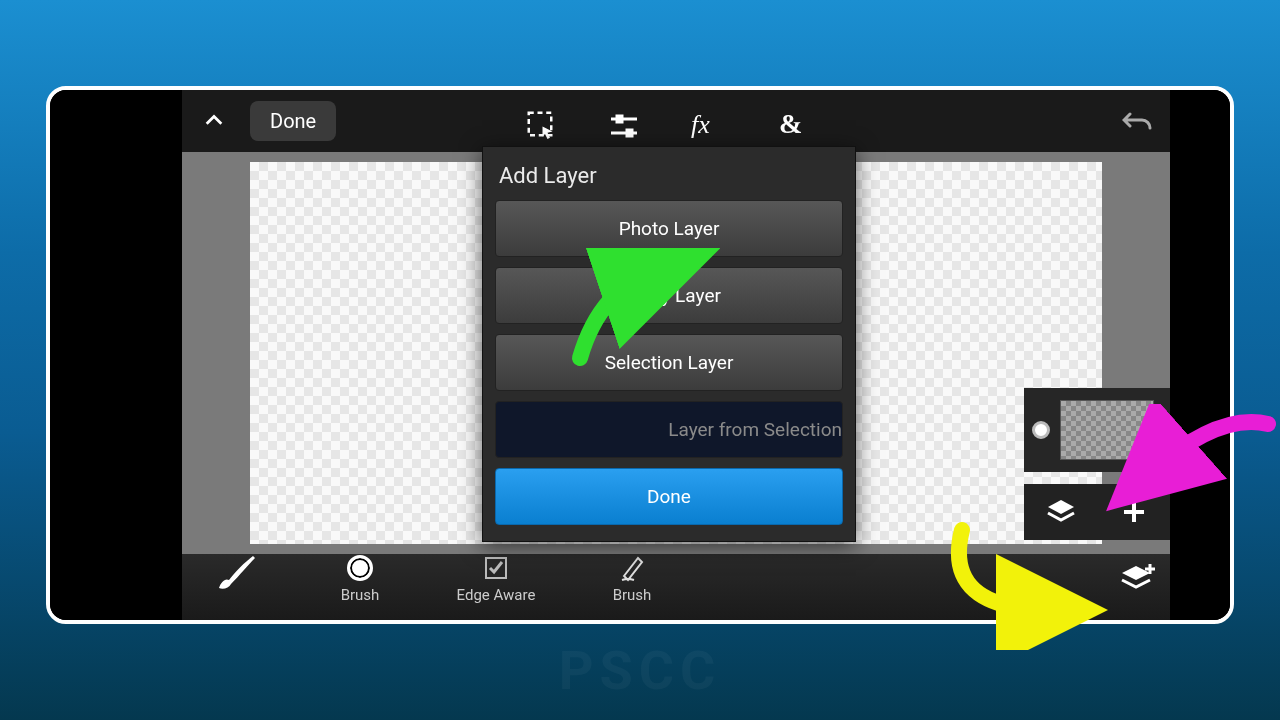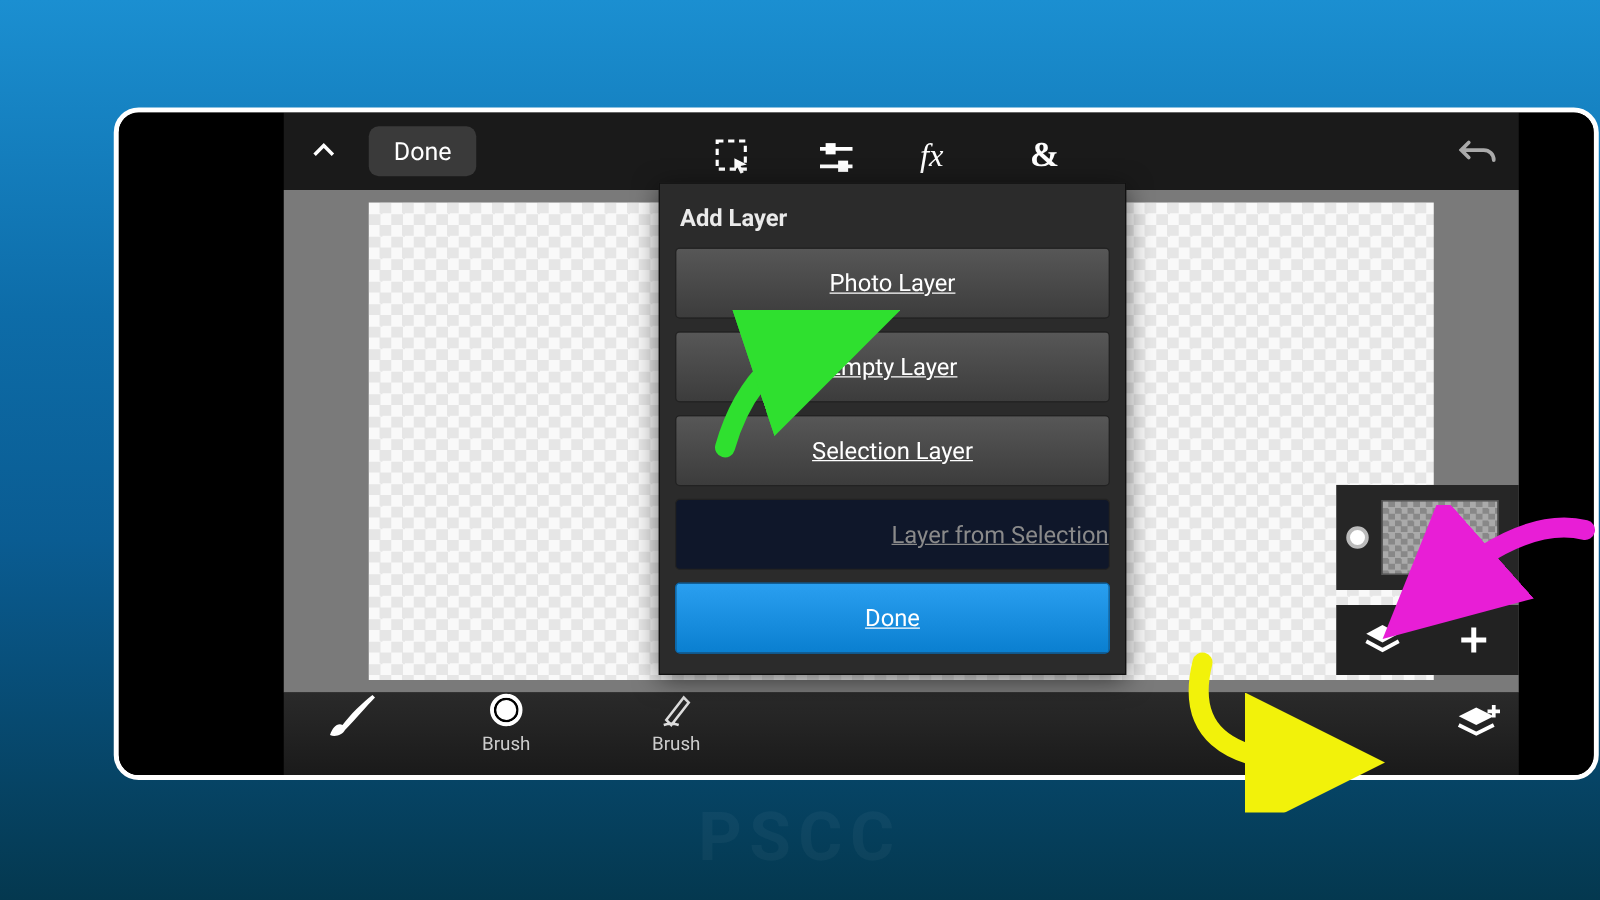--- a/index.html
+++ b/index.html
@@ -7,21 +7,20 @@
   body { background: linear-gradient(180deg, #1b8fd1 0%, #0d6ca8 35%, #0a5c92 60%, #04384f 100%); position: relative; }
 
   .phone-frame {
     position: absolute;
     left: 46px; top: 86px;
     width: 1188px; height: 538px;
     background: #000;
     border: 4px solid #fff;
     border-radius: 20px;
     overflow: hidden;
-    margin-left: 45px;
   }
 
   
   .side-left, .side-right { position: absolute; top: 0; bottom: 0; background: #000; }
   .side-left { left: 0; width: 132px; }
   .side-right { right: 0; width: 60px; }
 
   
   .topbar {
     position: absolute;
@@ -90,33 +89,32 @@
   .popup {
     position: absolute;
     left: 432px; top: 56px;
     width: 374px;
     background: #2b2b2b;
     border: 1px solid #111;
     box-shadow: 0 4px 20px rgba(0,0,0,.6);
     padding: 12px 12px 16px 12px;
     z-index: 20;
   }
-  .popup-title { color: #eaeaea; font-size: 19px; padding: 4px 4px 12px 4px; font-weight: bold; }
+  .popup-title { color: #eaeaea; font-size: 22px; padding: 4px 4px 12px 4px; }
   .popup-btn {
     display:block; width: 100%;
     margin-bottom: 10px;
     padding: 16px 0;
     font-size: 19px;
     color: #fff;
     text-align: center;
     background: linear-gradient(180deg, #575757, #3c3c3c);
     border: 1px solid #222;
     border-radius: 4px;
     cursor: pointer;
-    text-decoration: underline;
   }
   .popup-btn.disabled { color: #8a8a8a; background: #0f172a; cursor: default; text-align: right; }
   .popup-btn.primary {
     background: linear-gradient(180deg, #2a9ff0, #0a7fd0);
     border: 1px solid #0968ad;
     margin-top: 4px; margin-bottom: 0;
   }
 
   
   .layer-panel {
@@ -227,20 +225,29 @@
       </svg>
     </div>
     <div class="b-tool">
       <div class="ic">
           <div class="brush-ring"></div>
         </div>
       <span>Brush</span>
     </div>
     <div class="b-tool">
       <div class="ic">
+        <svg width="24" height="24" viewBox="0 0 24 24">
+          <rect x="2" y="2" width="20" height="20" fill="none" stroke="#bbb" stroke-width="2"></rect>
+          <path d="M6 12 L10 16 L18 6" fill="none" stroke="#bbb" stroke-width="3"></path>
+        </svg>
+      </div>
+      <span>Edge Aware</span>
+    </div>
+    <div class="b-tool">
+      <div class="ic">
         <svg width="28" height="28" viewBox="0 0 28 28">
           <path d="M6 22 L20 4 L24 8 L10 26 Z M4 26 Q10 24 16 26" fill="none" stroke="#ddd" stroke-width="2"></path>
         </svg>
       </div>
       <span>Brush</span>
     </div>
   </div>
 
   <div class="layer-panel">
     <div class="layer-thumb-row">

